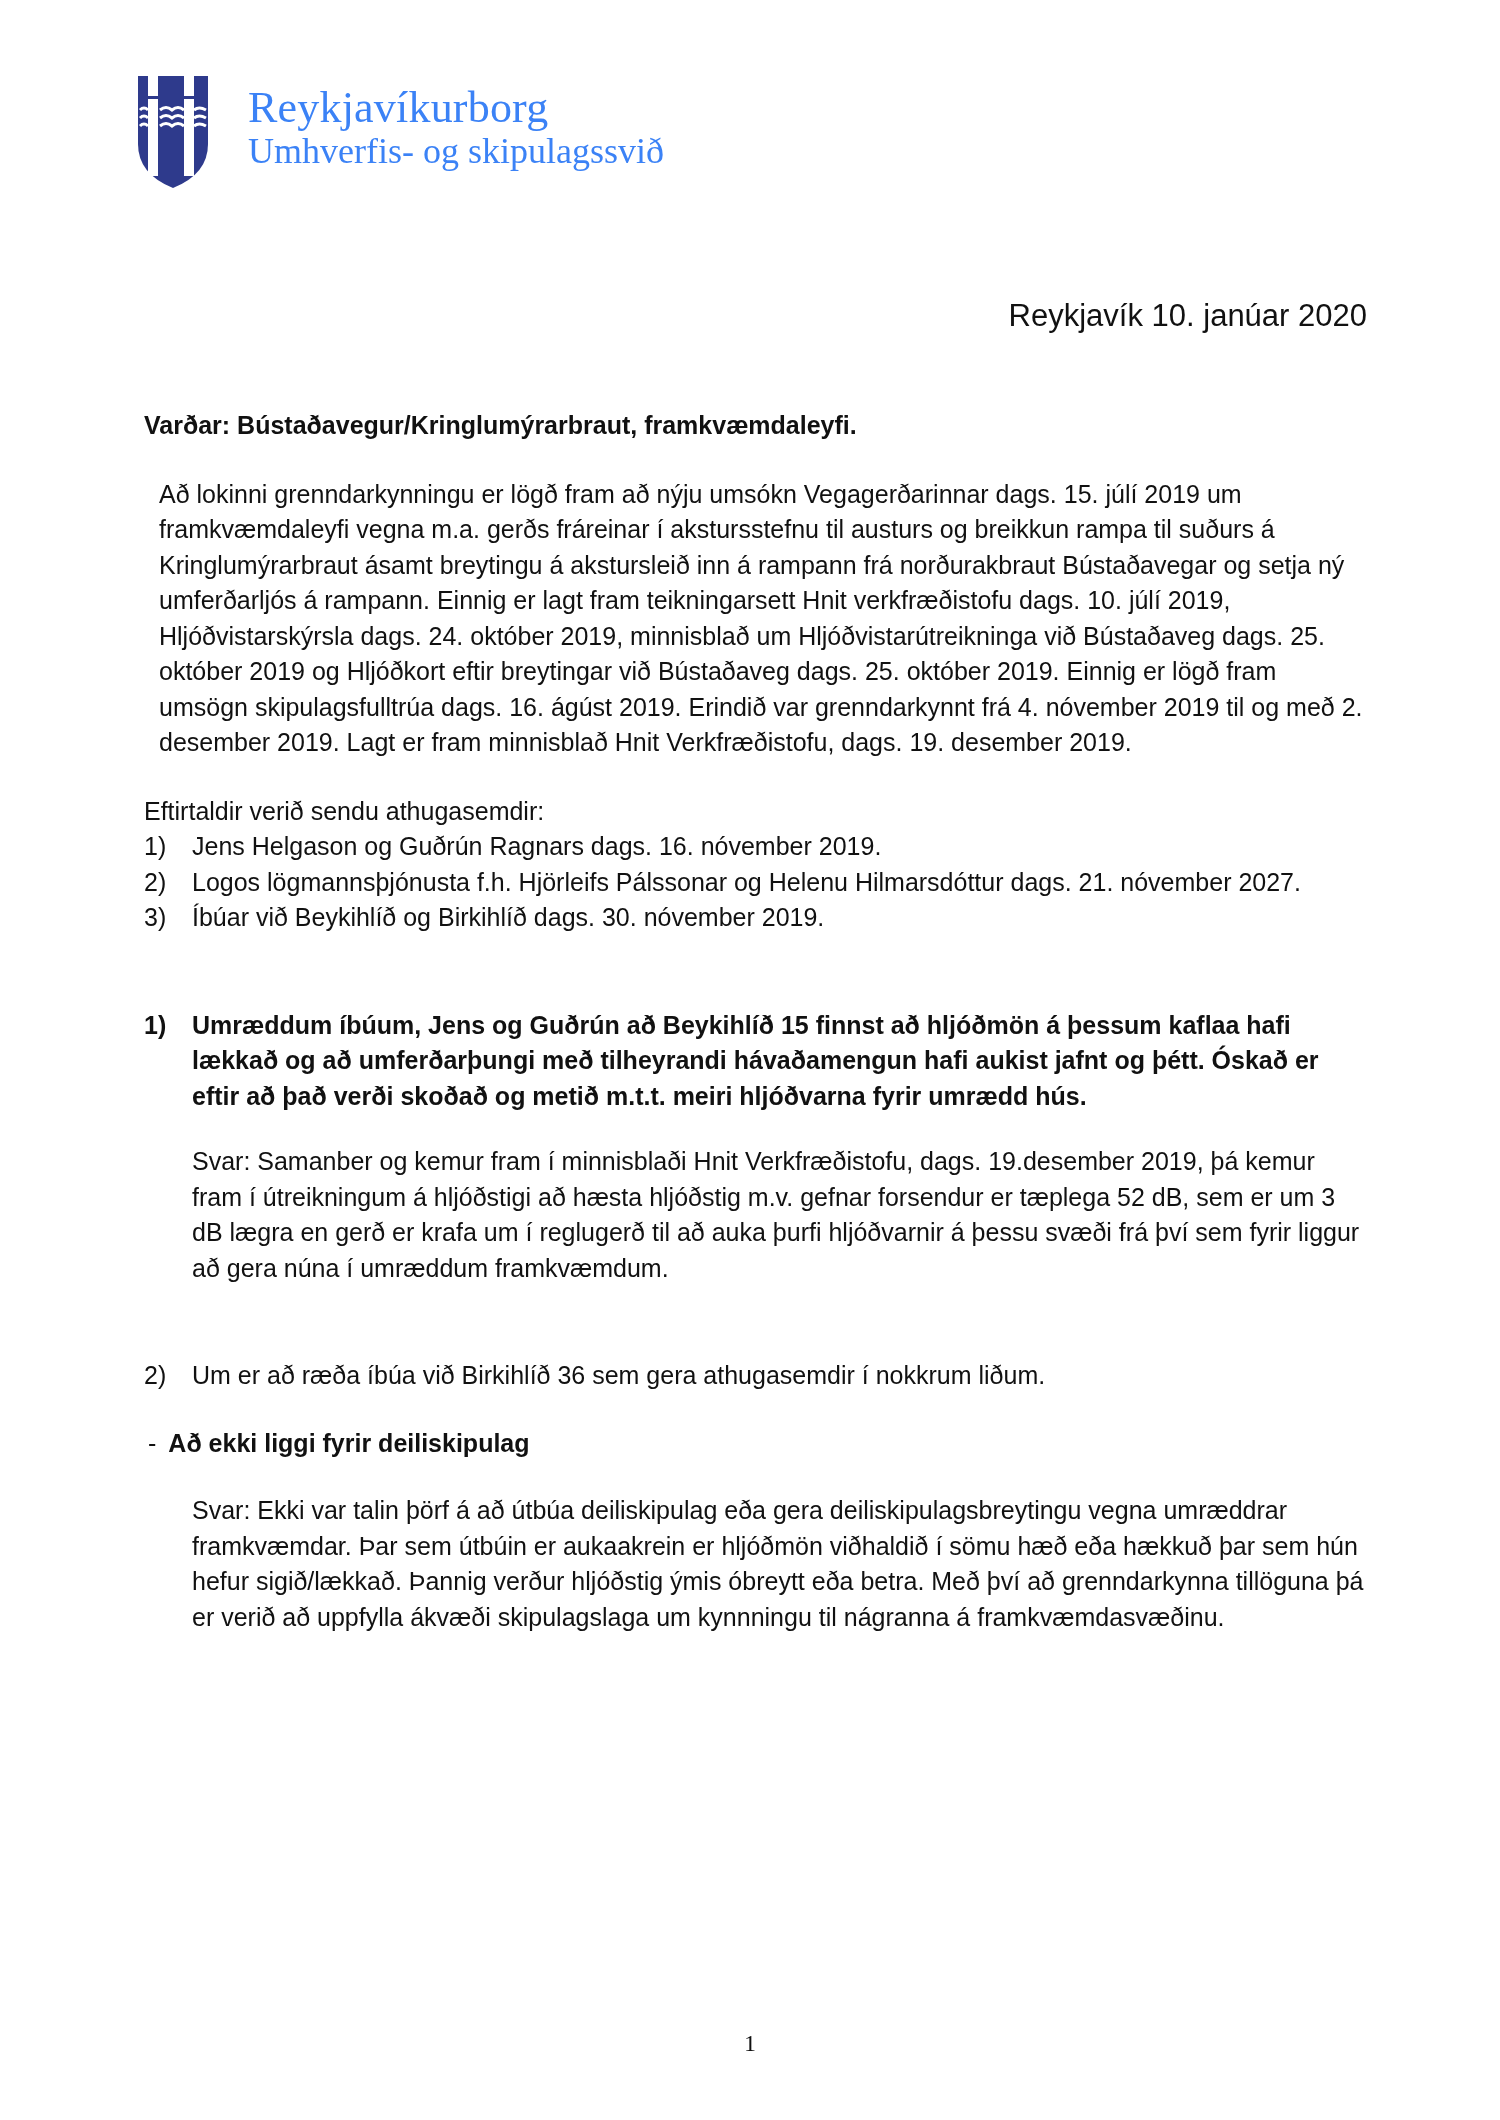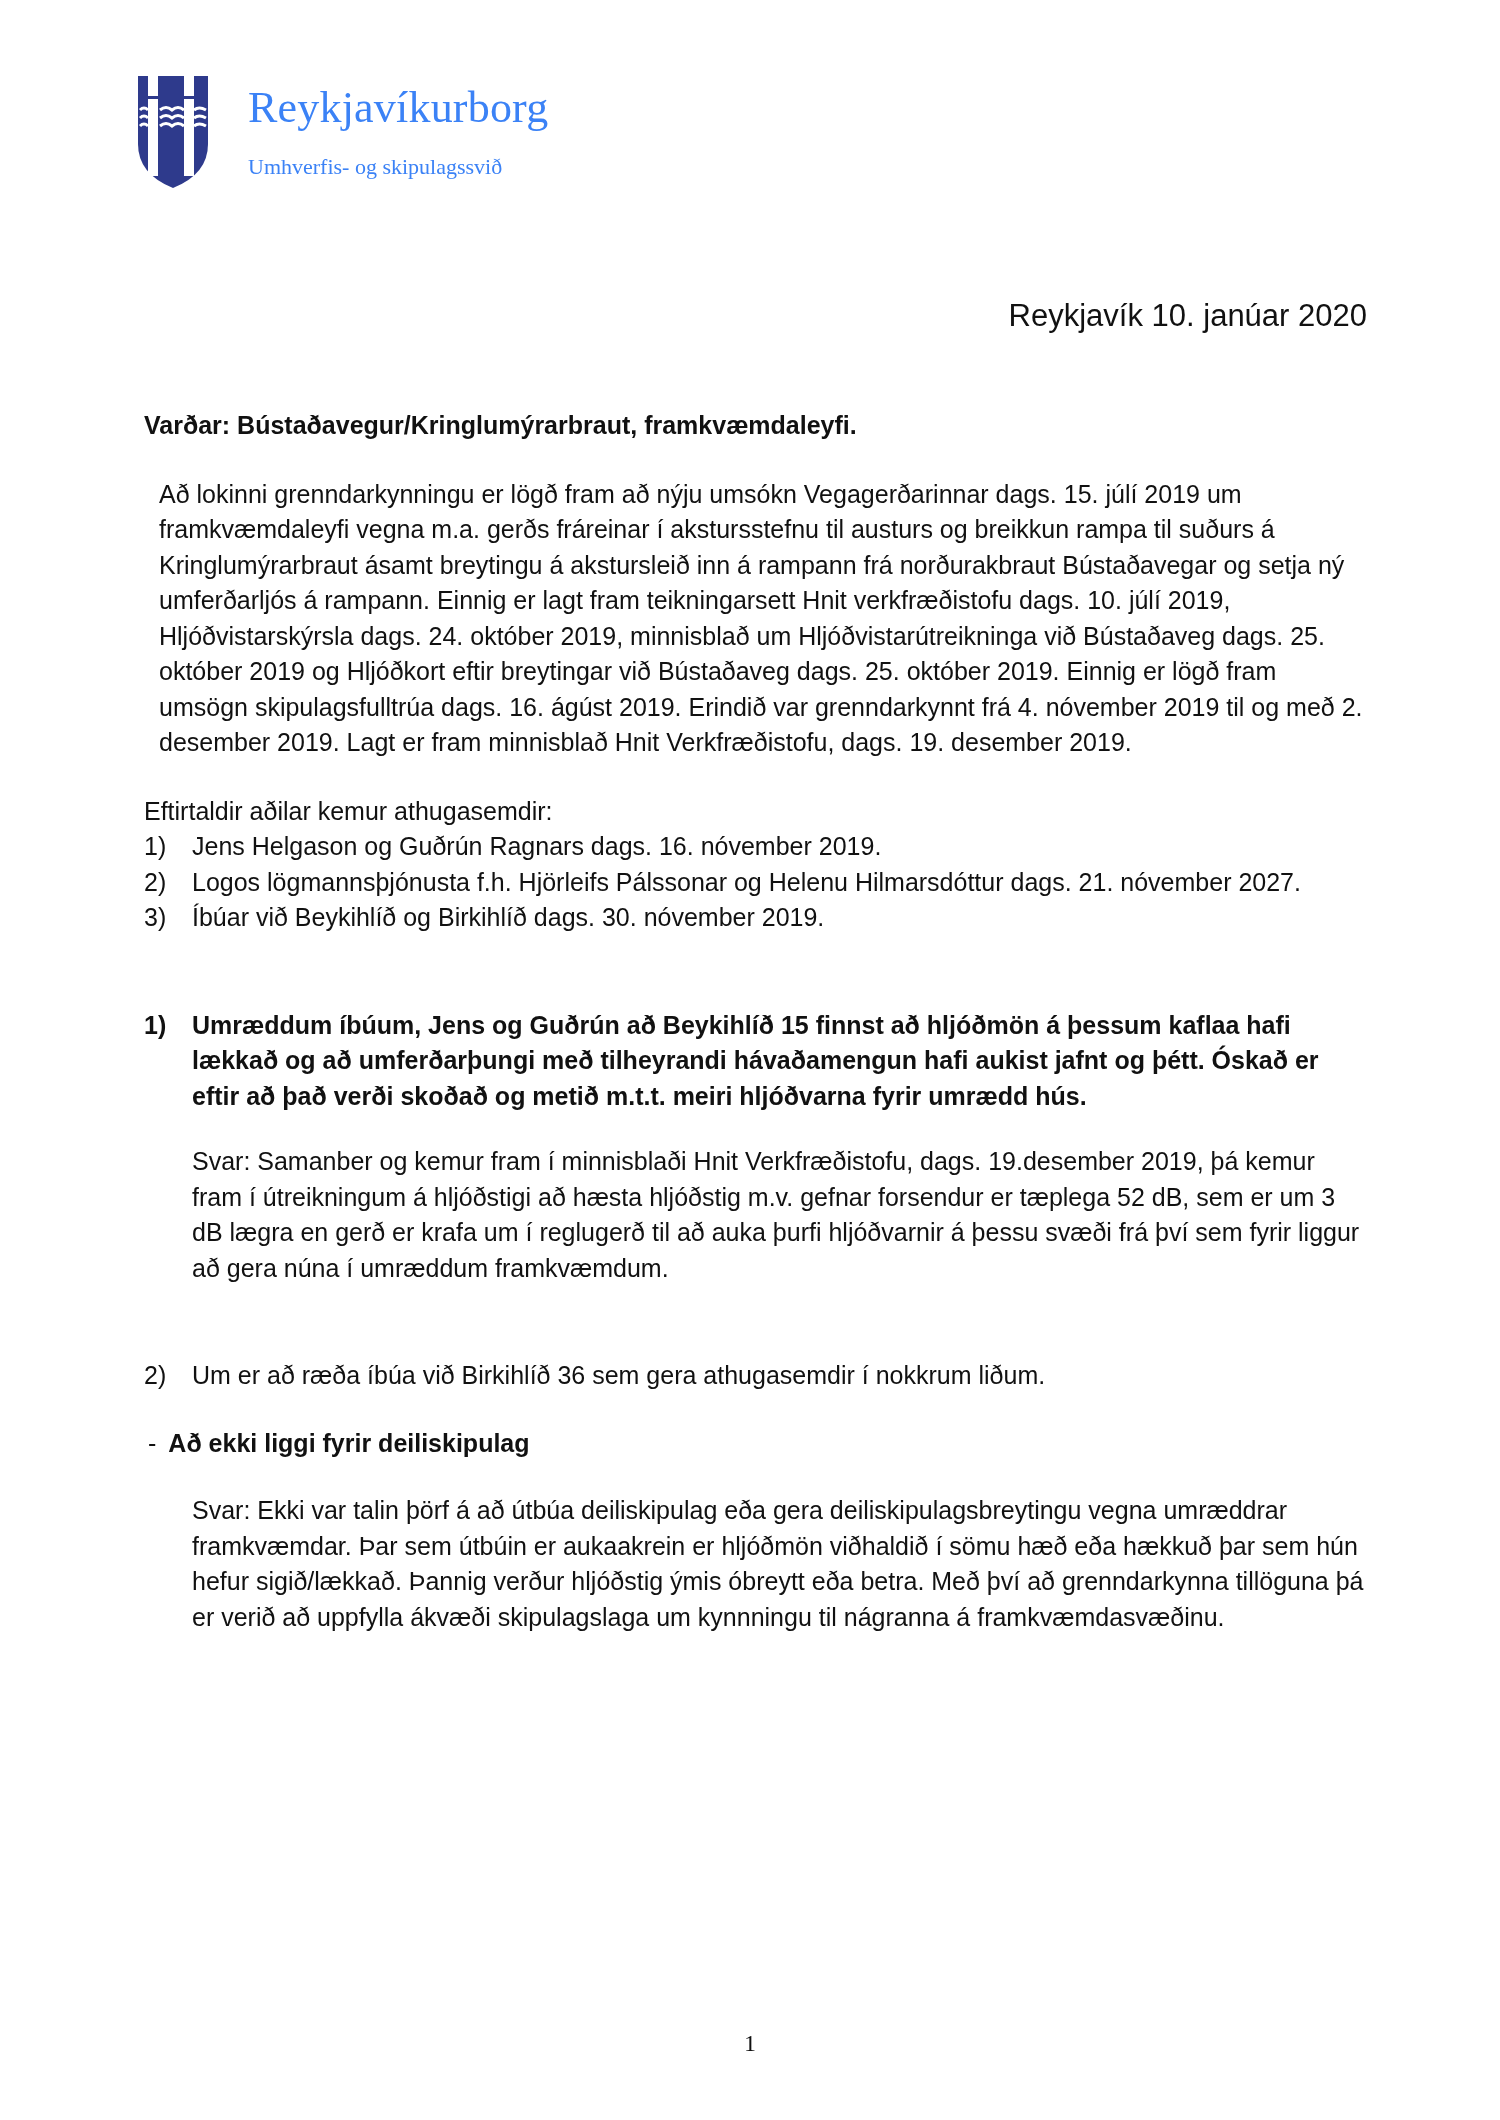--- a/index.html
+++ b/index.html
@@ -4,21 +4,21 @@
 <style>
   html, body { margin:0; padding:0; background:#ffffff; }
   body { width:1500px; height:2120px; position:relative; overflow:hidden; color:#111; }
   .sans { font-family: "Liberation Sans", "DejaVu Sans", sans-serif; }
   .serif { font-family: "Liberation Serif", "DejaVu Serif", serif; }
 
   .letterhead { position:absolute; left:136px; top:74px; display:flex; align-items:flex-start; }
   .crest { width:74px; height:116px; }
   .org { margin-left:38px; margin-top:10px; color:#3b82f6; }
   .org-name { font-size:44px; line-height:48px; letter-spacing:0.2px; }
-  .org-dept { font-size:22px; line-height:34px; margin-top:18px; }
+  .org-dept { font-size:36px; line-height:34px; margin-top:2px; }
 
   .date { position:absolute; right:133px; top:298px; font-size:31px; }
 
   .content { position:absolute; left:144px; top:408px; width:1220px; font-size:25px; line-height:35.5px; }
   .subject { font-weight:bold; margin:0 0 33px 0; }
   p { margin:0; }
   .intro { margin-bottom:33px;margin-left:15px; }
 
   ol.plain { list-style:none; margin:0; padding:0; }
   ol.plain li { position:relative; padding-left:48px; }
@@ -62,21 +62,21 @@
   </div>
 </div>
 
 <div class="date sans">Reykjavík 10. janúar 2020</div>
 
 <div class="content sans">
   <p class="subject">Varðar: Bústaðavegur/Kringlumýrarbraut, framkvæmdaleyfi.</p>
 
   <p class="intro">Að lokinni grenndarkynningu er lögð fram að nýju umsókn Vegagerðarinnar dags. 15. júlí 2019 um framkvæmdaleyfi vegna m.a. gerðs fráreinar í akstursstefnu til austurs og breikkun rampa til suðurs á Kringlumýrarbraut ásamt breytingu á akstursleið inn á rampann frá norðurakbraut Bústaðavegar og setja ný umferðarljós á rampann. Einnig er lagt fram teikningarsett Hnit verkfræðistofu dags. 10. júlí 2019, Hljóðvistarskýrsla dags. 24. október 2019, minnisblað um Hljóðvistarútreikninga við Bústaðaveg dags. 25. október 2019 og Hljóðkort eftir breytingar við Bústaðaveg dags. 25. október 2019. Einnig er lögð fram umsögn skipulagsfulltrúa dags. 16. ágúst 2019. Erindið var grenndarkynnt frá 4. nóvember 2019 til og með 2. desember 2019. Lagt er fram minnisblað Hnit Verkfræðistofu, dags. 19. desember 2019.</p>
 
-  <p>Eftirtaldir aðilar kemur athugasemdir:</p>
+  <p>Eftirtaldir verið sendu athugasemdir:</p>
   <ol class="plain">
     <li><span class="num">1)</span><span>Jens Helgason og Guðrún Ragnars dags. 16. nóvember 2019.</span></li>
     <li><span class="num">2)</span><span>Logos lögmannsþjónusta f.h. Hjörleifs Pálssonar og Helenu Hilmarsdóttur dags. 21. nóvember 2027.</span></li>
     <li><span class="num">3)</span><span>Íbúar við Beykihlíð og Birkihlíð dags. 30. nóvember 2019.</span></li>
   </ol>
 
   <div style="height:72px"></div>
 
   <div class="item-block bold">
     <span class="num">1)</span>

